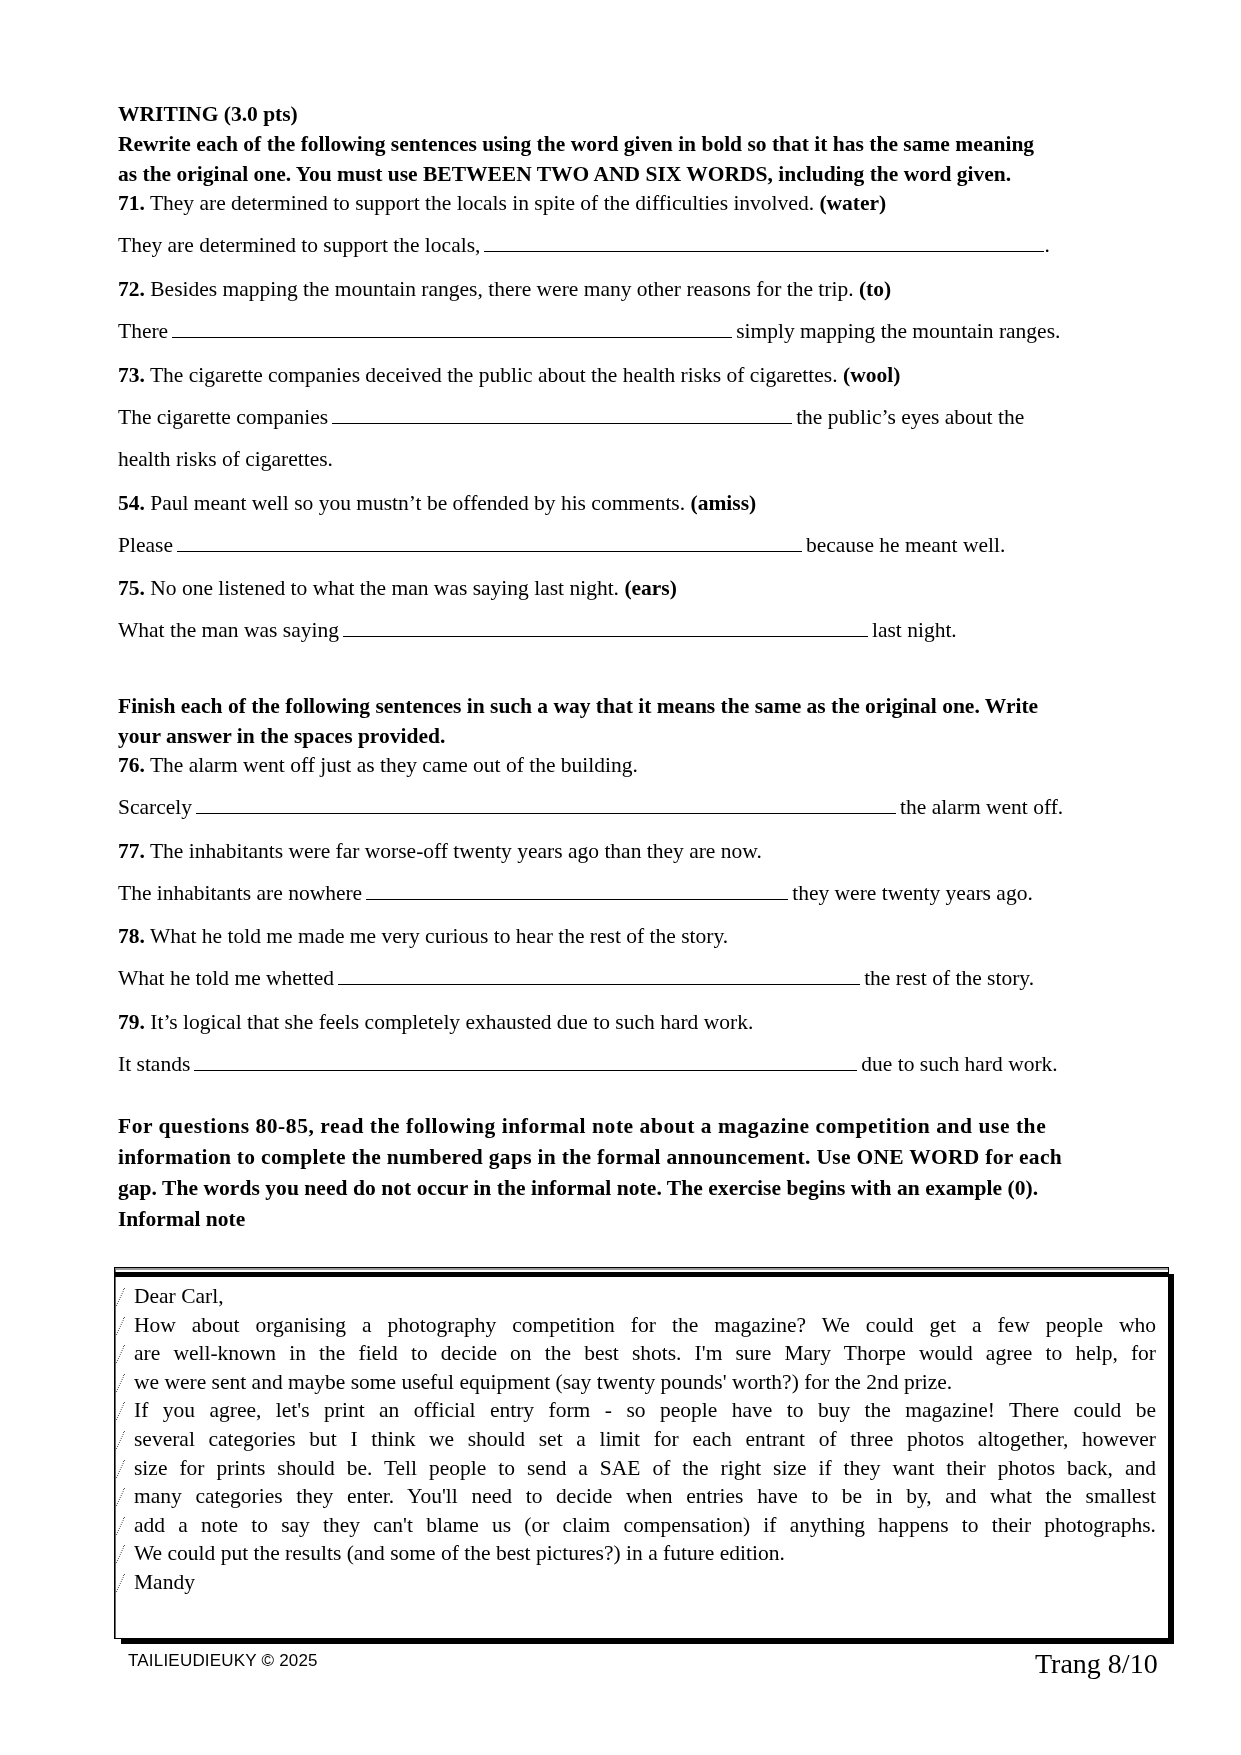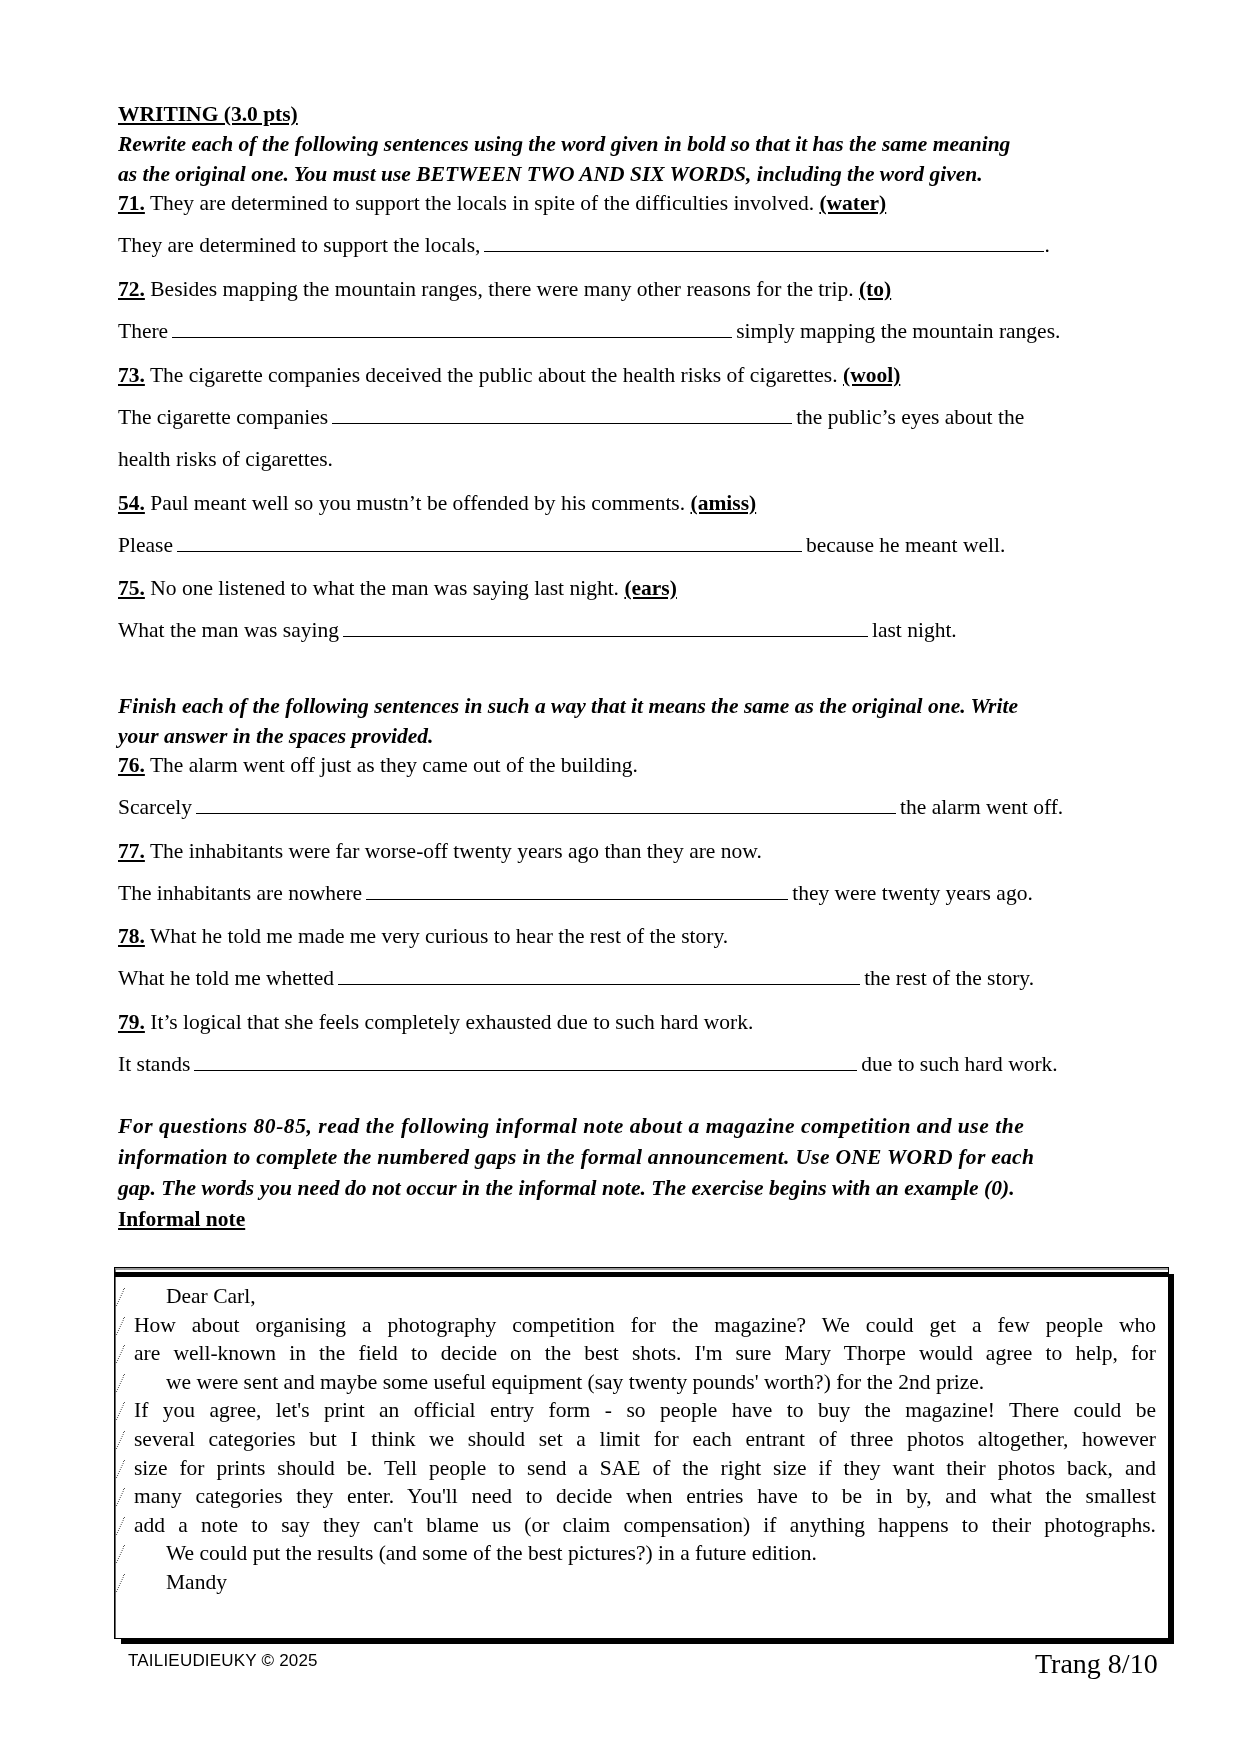--- a/index.html
+++ b/index.html
@@ -1,32 +1,32 @@
 <!DOCTYPE html>
 <html><head>
 <meta charset="utf-8">
 <style>
   html, body { margin: 0; padding: 0; background: #ffffff; }
   body { width: 1241px; height: 1755px; position: relative; overflow: hidden;
          font-family: "Liberation Serif", "DejaVu Serif", serif; color: #000; }
   .page { position: absolute; left: 118px; top: 100px; width: 1012px; }
   .line { position: absolute; left: 0; white-space: nowrap; font-size: 21.5px; line-height: 28px; }
-  .b { font-weight: bold; text-decoration: underline; }
+  .b { font-weight: bold; }
   .i { }
-  .bi { font-weight: bold; font-style: italic; }
+  .bi { font-weight: bold; }
   .blank { display: inline-block; border-bottom: 1.3px solid #000; height: 20px; vertical-align: baseline; margin: 0 4px; }
   .note-box { position: absolute; left: 115px; top: 1268px; width: 1052px; height: 368px;
               border-top: 2px solid #999; border-left: 1px solid #666;
               box-shadow: 6px 6px 0 0 #000; outline: 1px solid #000; }
   .note-box::before { content: ""; position: absolute; left: -1px; top: 2px; right: -1px; height: 5px; background: #000; }
   .note-inner { position: absolute; left: 4px; top: 12px; width: 1036px; }
   .note-line { position: relative; height: 28.6px; font-size: 21.5px; line-height: 28.6px; padding-left: 14px;
                white-space: nowrap; }
   .note-line .txt { display: block; text-align: justify; text-align-last: justify; width: 1022px; }
-  .note-line.last .txt { text-align-last: left; margin-left: 32px; }
+  .note-line.last .txt { text-align-last: left; }
   .note-line::before { content: ""; position: absolute; left: 0; top: 6px; width: 6px; height: 18px;
                        border-left: 1px dotted #555; transform: skewX(-25deg); }
   .footer-left { position: absolute; left: 128px; top: 1651px; font-family: "Liberation Sans", "DejaVu Sans", sans-serif;
                  font-size: 17px; letter-spacing: 0.2px; }
   .footer-right { position: absolute; left: 1035px; top: 1648px; font-size: 28px; }
 </style>
 </head>
 <body>
 
 <div class="page">

